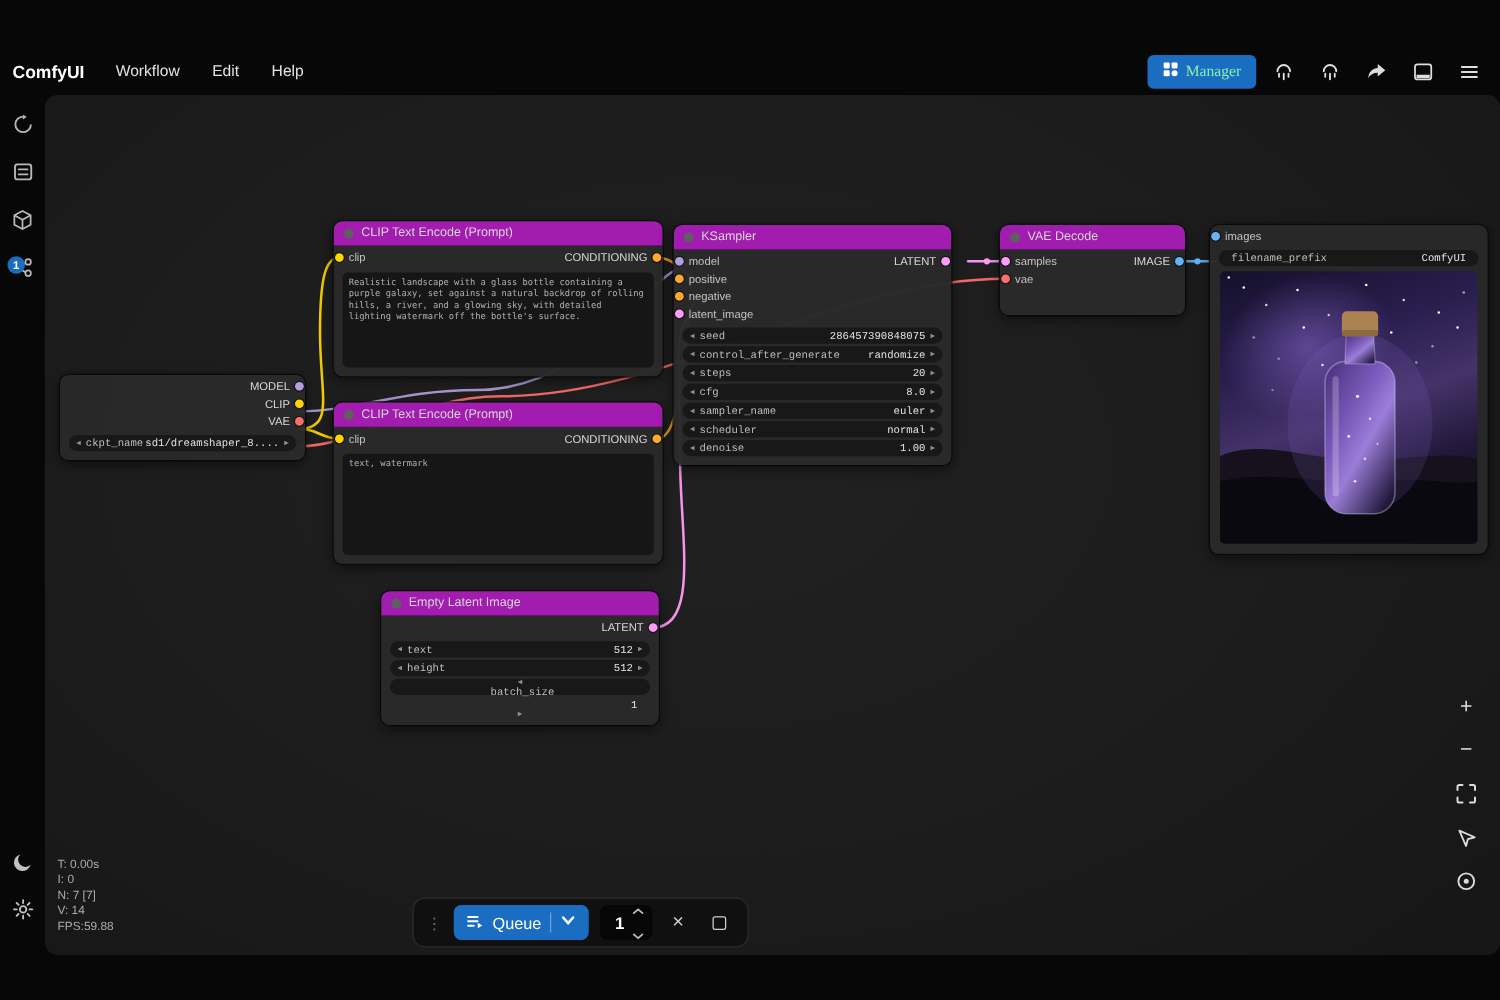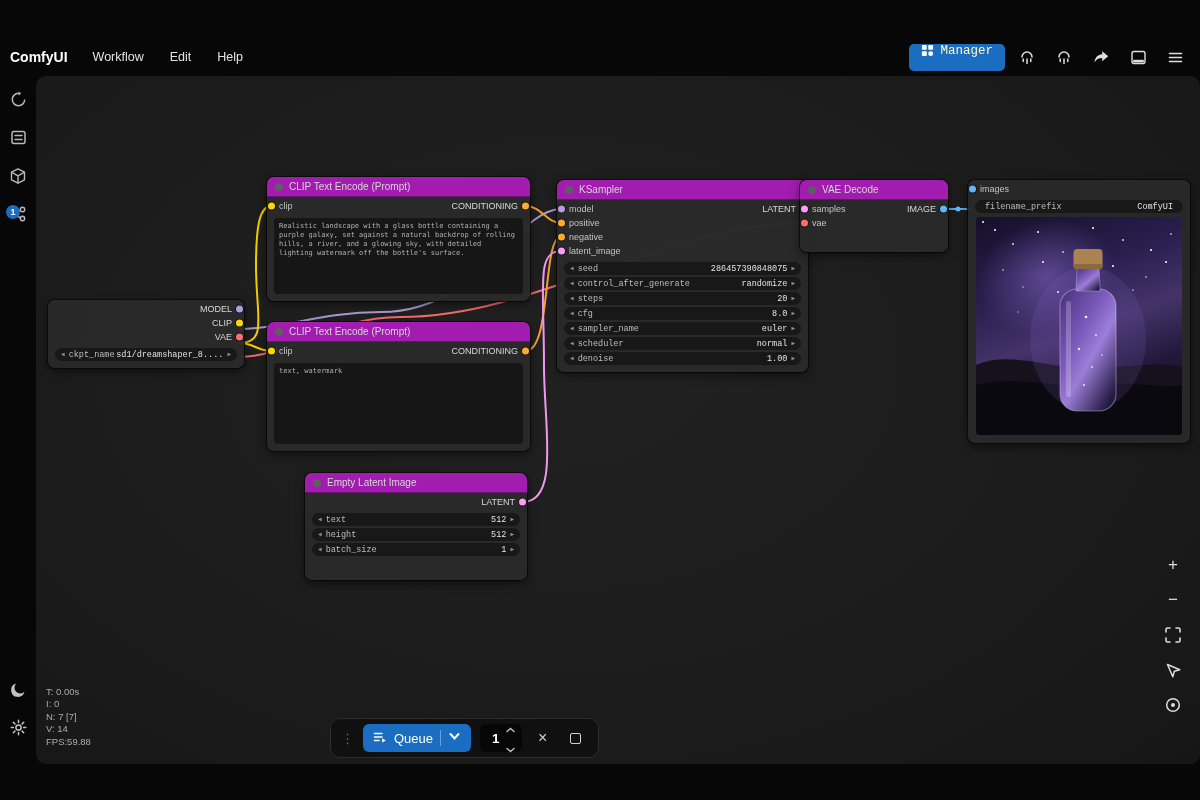--- a/index.html
+++ b/index.html
@@ -5,21 +5,21 @@
   * { margin:0; padding:0; box-sizing:border-box; }
   html,body { width:1200px; height:800px; overflow:hidden; background:#070707; font-family:"Liberation Sans",sans-serif; }
   .app { width:1200px; height:800px; display:flex; flex-direction:column; }
 
   
   .topbar { height:76px; display:flex; align-items:flex-end; padding:0 10px 0 8px; }
   .menubar { width:100%; height:38px; display:flex; align-items:center; }
   .logo { color:#fff; font-weight:bold; font-size:14px; padding:0 12px 0 2px; cursor:pointer; }
   .menu-item { color:#e3e3e3; font-size:12.5px; padding:8px 13px; border-radius:5px; cursor:pointer; }
   .tb-right { margin-left:auto; display:flex; align-items:center; gap:7px; }
-  .manager-btn { display:flex; gap:6px; background:#1b6dc1; color:#fef9c3; border:none; font-family:Liberation Mono, monospace; font-size:12.5px; height:27px; padding:0 12px; border-radius:5px; cursor:pointer; }
+  .manager-btn { display:flex; align-items:center; gap:6px; background:#1b6dc1; color:#86efac; border:none; font-family:Liberation Serif, serif; font-size:12.5px; height:27px; padding:0 12px; border-radius:5px; cursor:pointer; }
   .tb-icon { width:30px; height:28px; display:flex; align-items:center; justify-content:center; cursor:pointer; border-radius:5px; background:none; border:none; }
   .tb-icon svg { display:block; }
 
   .body-row { height:688px; display:flex; }
 
   
   .sidebar { width:36px; display:flex; flex-direction:column; align-items:center; padding:10px 0 12px; }
   .side-btn { position:relative; width:30px; height:30px; background:none; border:none; display:flex; align-items:center; justify-content:center; cursor:pointer; margin-bottom:8px; }
   .side-spacer { flex:1; }
   .badge { position:absolute; left:3px; top:5px; min-width:14px; height:14px; border-radius:8px; background:#1b6dc1; color:#fff; font-size:9px; font-weight:bold; display:flex; align-items:center; justify-content:center; padding:0 3px; }
@@ -271,21 +271,21 @@
           <div class="slot-row">
             <span class="dot in c-clip"></span>
             <span class="in-label">clip</span>
             <span class="out-label">CONDITIONING</span>
             <span class="dot out c-cond"></span>
           </div>
         </div>
         <div class="node-text" style="height:81px;">text, watermark</div>
       </div>
 
-      <div class="node" style="left:521px;top:104px;width:251px;">
+      <div class="node" style="left:503px;top:104px;width:222px;">
         <div class="node-header">
           <span class="collapse-dot"></span>
           <span class="node-title-text">KSampler</span>
         </div>
         <div class="slots">
           <div class="slot-row">
             <span class="dot in c-model"></span>
             <span class="in-label">model</span>
             <span class="out-label">LATENT</span>
             <span class="dot out c-latent"></span>
@@ -423,21 +423,21 @@
           <span class="w-label">text</span>
           <span class="w-value">512</span>
           <span class="warr warr-r"></span>
         </div>
         <div class="widget">
           <span class="warr warr-l"></span>
           <span class="w-label">height</span>
           <span class="w-value">512</span>
           <span class="warr warr-r"></span>
         </div>
-        <div class="widget" style="margin-bottom:24px;">
+        <div class="widget" style="margin-bottom:24px;flex-direction:column;">
           <span class="warr warr-l"></span>
           <span class="w-label">batch_size</span>
           <span class="w-value">1</span>
           <span class="warr warr-r"></span>
         </div>
       </div>
 
       <div class="stats">
         <div>T: 0.00s</div>
         <div>I: 0</div>

